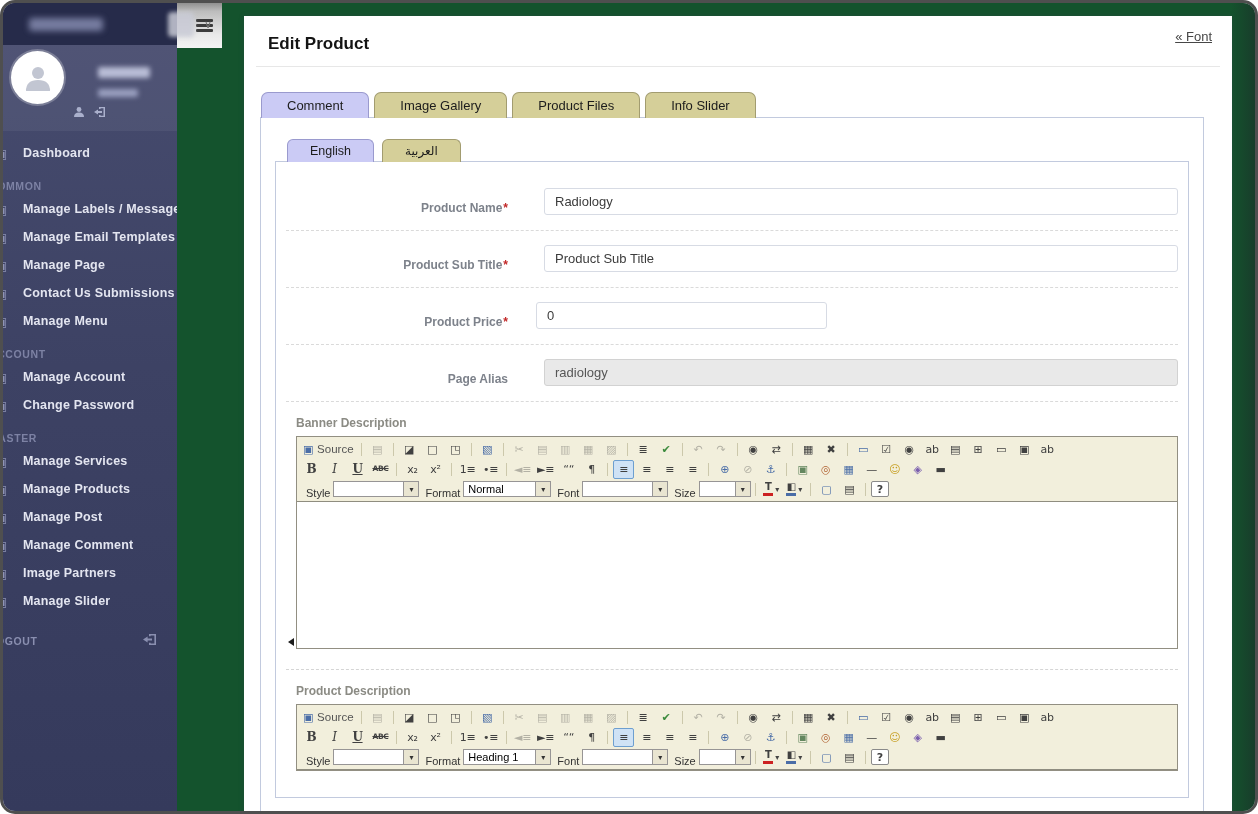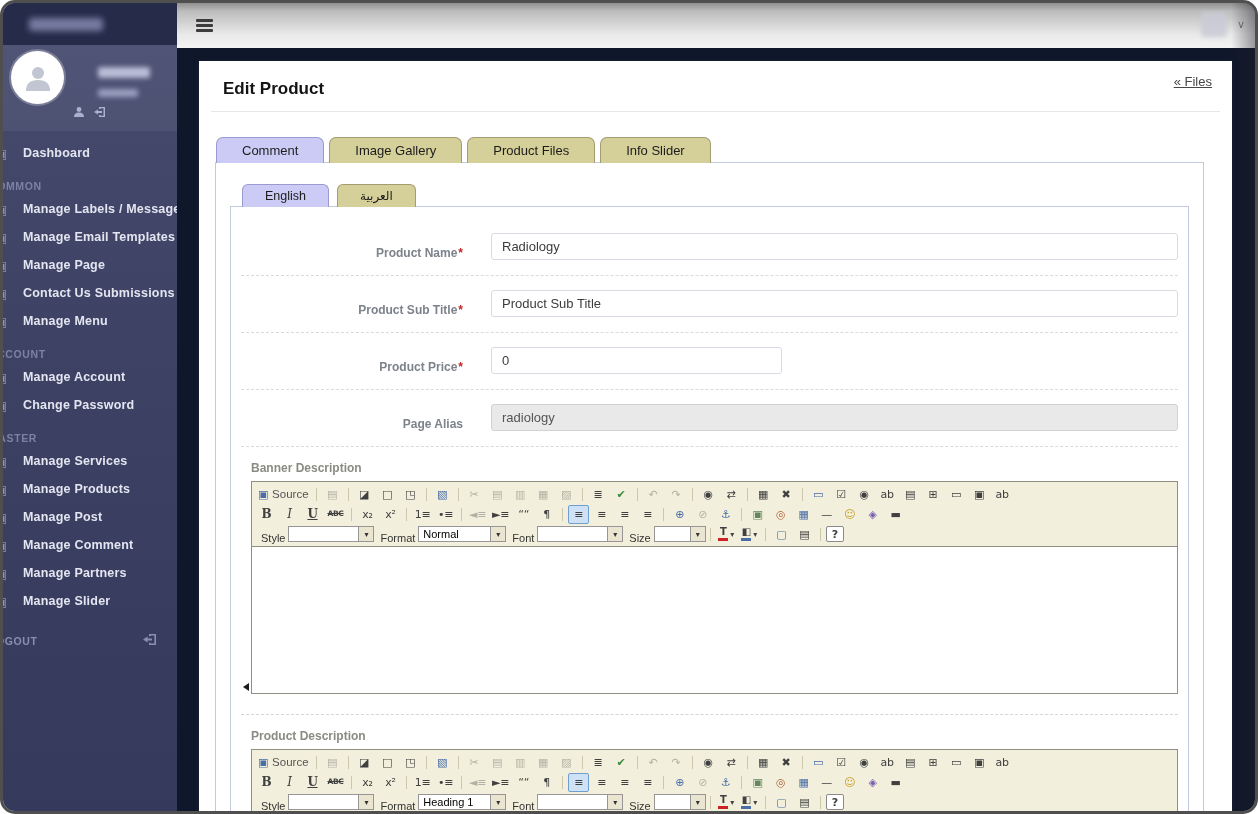--- a/index.html
+++ b/index.html
@@ -16,21 +16,21 @@
   .ublur1{position:absolute;left:95px;top:22px;width:52px;height:11px;background:#b9bdd6;filter:blur(2.5px);border-radius:2px;}
   .ublur2{position:absolute;left:95px;top:44px;width:40px;height:8px;background:#9aa0c0;filter:blur(2.5px);border-radius:2px;}
   .uicons{position:absolute;left:70px;top:61px;display:flex;gap:9px;align-items:center;}
   .nav{padding-top:8px;}
   .sitem{position:relative;padding:7px 6px 7px 20px;font-size:12.5px;font-weight:600;color:#e3e5f0;letter-spacing:.2px;cursor:pointer;white-space:nowrap;}
   .micon{position:absolute;left:-7px;top:8px;font-size:12px;color:#8f94b5;font-family:"DejaVu Sans",sans-serif;}
   .shead{margin:13px 0 3px;transform:translateX(-14px);font-size:10.5px;font-weight:700;color:#7d82a4;letter-spacing:.6px;white-space:nowrap;}
   .shead.logout{margin-top:18px;display:flex;align-items:center;justify-content:space-between;padding-right:6px;color:#8a8fb0;cursor:pointer;}
 
   
-  .main{flex:1;display:flex;flex-direction:column;background:#0f172a;position:relative;}
+  .main{flex:1;display:flex;flex-direction:row;background:#14532d;position:relative;}
   .topbar{flex:0 0 45px;height:45px;background:linear-gradient(180deg,#8f8f8f 0%,#bcbcbc 18%,#e9e9e9 70%,#f4f4f4 100%);position:relative;}
   .burger{position:absolute;left:19px;top:16px;width:17px;cursor:pointer;}
   .burger i{display:block;height:2.5px;background:#3c3c3c;margin-bottom:2.6px;border-radius:1px;}
   .tuser{position:absolute;right:28px;top:9px;width:26px;height:25px;border-radius:4px;background:#c9cbd6;filter:blur(2px);opacity:.85;}
   .tchev{position:absolute;right:10px;top:15px;color:#787878;font-size:11px;font-family:"DejaVu Sans",sans-serif;}
   .content{flex:1;position:relative;}
   .card{position:absolute;left:22px;right:23px;top:13px;bottom:-60px;background:#fff;box-shadow:0 0 5px rgba(60,60,85,.28);padding:12px 16px;box-sizing:border-box;}
   .card-head{position:relative;}
   .title{font-size:17px;font-weight:700;color:#141414;padding:6px 0 2px 8px;}
   .back{position:absolute;right:4px;top:1px;font-size:13px;color:#474747;text-decoration:underline;cursor:pointer;}
@@ -43,21 +43,21 @@
   .langrow{display:flex;margin-left:12px;position:relative;z-index:2;}
   .ltab{position:relative;top:1px;padding:4px 22px;font-size:12.5px;color:#1c1c1c;background:#d5cf99;border:1px solid #a29c70;border-bottom:none;border-radius:6px 6px 0 0;margin-right:8px;cursor:pointer;}
   .ltab.active{background:#cbcbf5;border-color:#9a9ace;}
   .ltab.ar{font-family:"DejaVu Sans",sans-serif;font-size:12px;}
   .lpanel{border:1px solid #c2cade;padding:12px 10px 26px;position:relative;z-index:1;}
 
   .frow{display:flex;align-items:flex-end;padding:14px 0 15px;border-bottom:1px dashed #dadada;}
   .flabel{flex:0 0 250px;width:250px;box-sizing:border-box;text-align:right;padding-right:28px;font-size:12px;font-weight:700;color:#7d828b;}
   .req{color:#c22727;margin-left:1px;}
   .finput{height:27px;box-sizing:border-box;border:1px solid #d7dbe4;border-radius:3px;padding:0 10px;font-size:13px;color:#3c3c3c;font-family:"Liberation Sans",sans-serif;background:#fff;}
-  .finput.full{width:689px;}
+  .finput.full{width:689px;margin-left:8px;}
   .finput.narrow{width:291px;}
   .finput.dis{background:#e9e9e9;border-color:#d2d2d2;color:#555;}
 
   .edlabel{margin:14px 0 6px 10px;font-size:12px;font-weight:700;color:#8b8b84;}
   .ckwrap{display:flex;margin:0;}
   .ckcollapse{width:10px;flex:0 0 10px;display:flex;align-items:flex-end;justify-content:center;padding-bottom:3px;cursor:pointer;}
   .tri{width:0;height:0;border-top:4px solid transparent;border-bottom:4px solid transparent;border-right:6px solid #1c1c1c;}
   .ckbox{flex:1;border:1px solid #928f82;background:#fff;}
   .cktb{background:#f2efdc;padding:2px 3px;border-bottom:1px solid #8f8d80;}
   .ckrow{display:flex;align-items:center;height:20px;white-space:nowrap;overflow:hidden;}
@@ -125,21 +125,21 @@
           <div class="sitem"><span class="micon">▣</span><span>Contact Us Submissions</span></div>
           <div class="sitem"><span class="micon">▣</span><span>Manage Menu</span></div>
           <div class="shead">ACCOUNT</div>
           <div class="sitem"><span class="micon">▣</span><span>Manage Account</span></div>
           <div class="sitem"><span class="micon">▣</span><span>Change Password</span></div>
           <div class="shead">MASTER</div>
           <div class="sitem"><span class="micon">▣</span><span>Manage Services</span></div>
           <div class="sitem"><span class="micon">▣</span><span>Manage Products</span></div>
           <div class="sitem"><span class="micon">▣</span><span>Manage Post</span></div>
           <div class="sitem"><span class="micon">▣</span><span>Manage Comment</span></div>
-          <div class="sitem"><span class="micon">▣</span><span>Manage Partners</span></div>
+          <div class="sitem"><span class="micon">▣</span><span>Image Partners</span></div>
           <div class="sitem"><span class="micon">▣</span><span>Manage Slider</span></div>
           <div class="shead logout">
             <span>LOGOUT</span>
             <span><svg width="14" height="13" viewBox="0 0 14 13">
                 <path d="M6 1 h7 v11 h-7 v-2.2 h1.6 v.8 h3.8 v-8.2 h-3.8 v.8 H6 z" fill="#8a8fb0"></path>
                 <path d="M0 6.5 l4.6 -3 v1.9 h4.4 v2.2 H4.6 v1.9 z" fill="#8a8fb0"></path>
               </svg></span>
           </div>
         </div>
     </div>
@@ -151,21 +151,21 @@
             <i></i>
             <i></i>
           </div>
         <div class="tuser"></div>
         <div class="tchev">∨</div>
       </div>
       <div class="content">
         <div class="card">
           <div class="card-head">
             <div class="title">Edit Product</div>
-            <a class="back">« Files</a>
+            <a class="back">« Font</a>
           </div>
           <div class="hrline"></div>
           <div class="tabsrow">
               <div class="tab active">Comment</div>
               <div class="tab">Image Gallery</div>
               <div class="tab">Product Files</div>
               <div class="tab">Info Slider</div>
             </div>
           <div class="panel">
             <div class="langrow">

